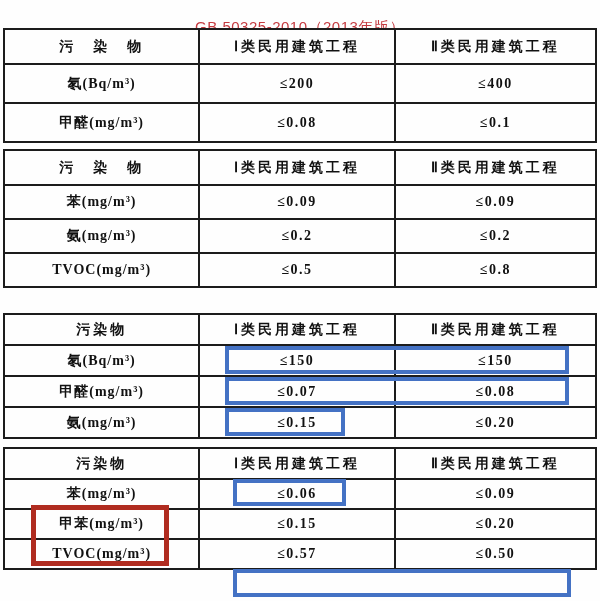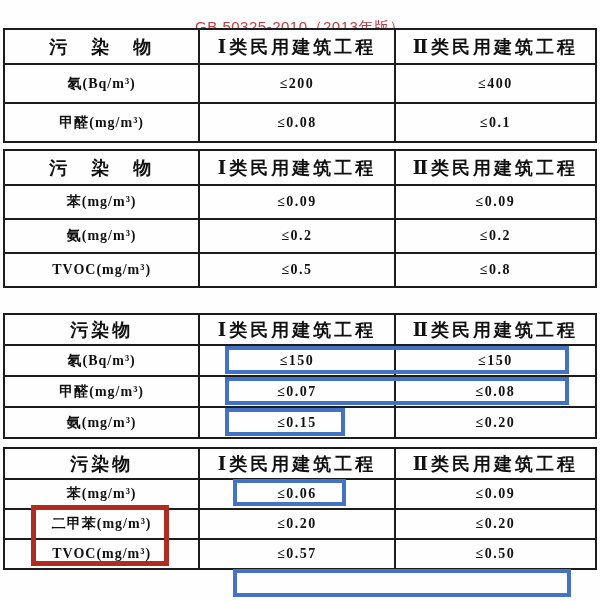--- a/index.html
+++ b/index.html
@@ -19,21 +19,21 @@
     position:absolute;left:3px;width:594px;
     border-collapse:collapse;table-layout:fixed;
     background:#fefefe;
   }
   table.doc-table th,table.doc-table td{
     border:2px solid #1c1c1c;
     text-align:center;vertical-align:middle;
     font-weight:bold;color:#111;padding:0;
     font-size:14px;
   }
-  table.doc-table th{letter-spacing:3px;font-size:18px;}
+  table.doc-table th{letter-spacing:3px;font-size:14px;font-family:Liberation Mono, monospace;}
   td.pol{letter-spacing:1px;}
   td.val{letter-spacing:1.5px;}
   col.c1{width:33%;} col.c2{width:33%;} col.c3{width:34%;}
   #t1{top:28px;}  #t1 tbody tr{height:39px;} #t1 thead tr{height:35px;}
   #t2{top:149px;} #t2 tbody tr{height:34px;} #t2 thead tr{height:35px;}
   #t3{top:313px;} #t3 tbody tr{height:31px;} #t3 thead tr{height:31px;}
   #t4{top:447px;} #t4 tbody tr{height:30px;} #t4 thead tr{height:31px;}
   .hl{position:absolute;box-sizing:border-box;background:transparent;}
   .hl-blue{border:4px solid #4472c4;}
   .hl-red{border:5px solid #b02c20;}
@@ -155,22 +155,22 @@
       <th>Ⅱ类民用建筑工程</th>
     </tr>
   </thead>
   <tbody>
     <tr>
       <td class="pol">苯(mg/m³)</td>
       <td class="val">≤0.06</td>
       <td class="val">≤0.09</td>
     </tr>
     <tr>
-      <td class="pol">二甲苯(mg/m³)</td>
-      <td class="val">≤0.20</td>
+      <td class="pol">甲苯(mg/m³)</td>
+      <td class="val">≤0.15</td>
       <td class="val">≤0.20</td>
     </tr>
     <tr>
       <td class="pol">TVOC(mg/m³)</td>
       <td class="val">≤0.57</td>
       <td class="val">≤0.50</td>
     </tr>
   </tbody>
 </table>
 

